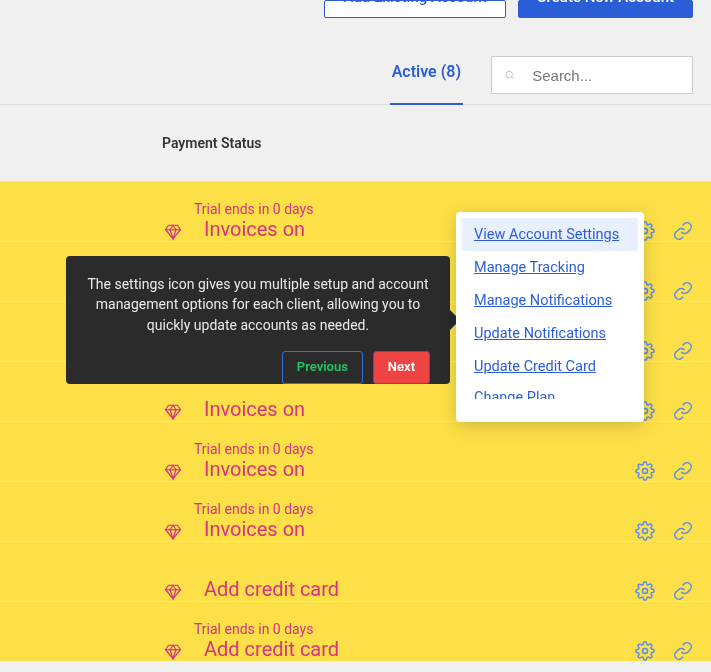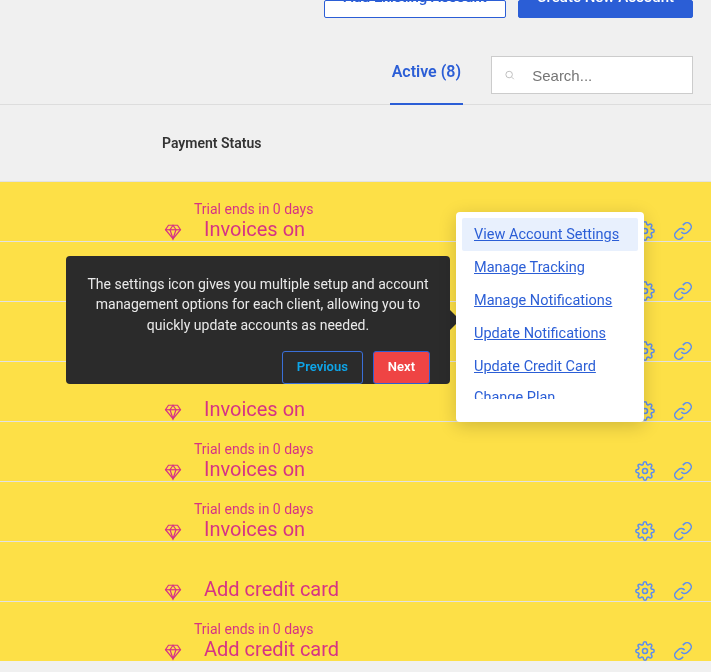--- a/index.html
+++ b/index.html
@@ -138,21 +138,21 @@
     margin-top: 16px;
   }
   .tour-btn {
     font-size: 13px;
     font-weight: 600;
     padding: 6px 14px;
     border-radius: 3px;
     cursor: pointer;
   }
   .tour-prev {
-    color: #0ea5e9;
+    color: #22c55e;
     border: 1px solid #3a6fd8;
     background: transparent;
   }
   .tour-next {
     background: #ef4444;
     color: #fff;
     border: 1px solid #2b5ed6;
   }
 
   

